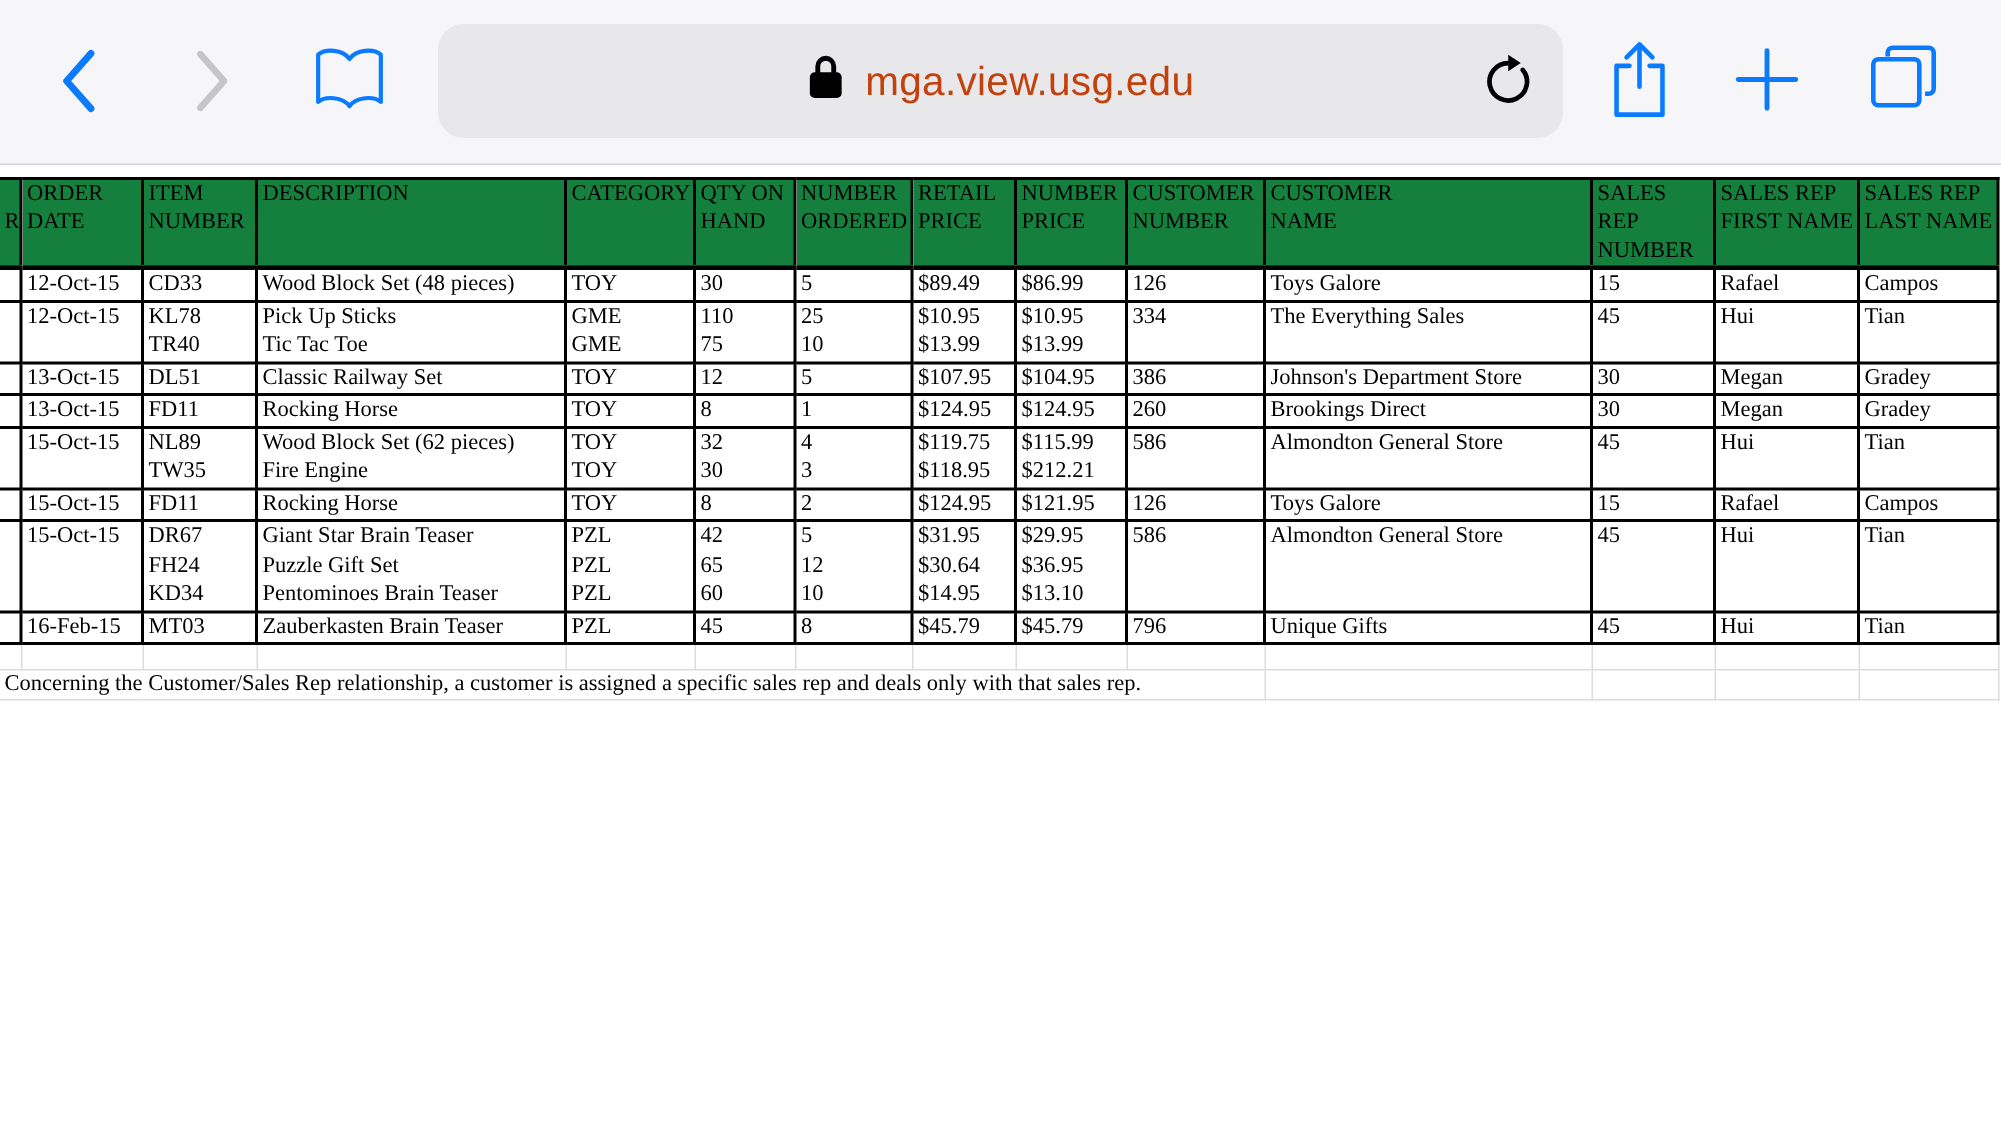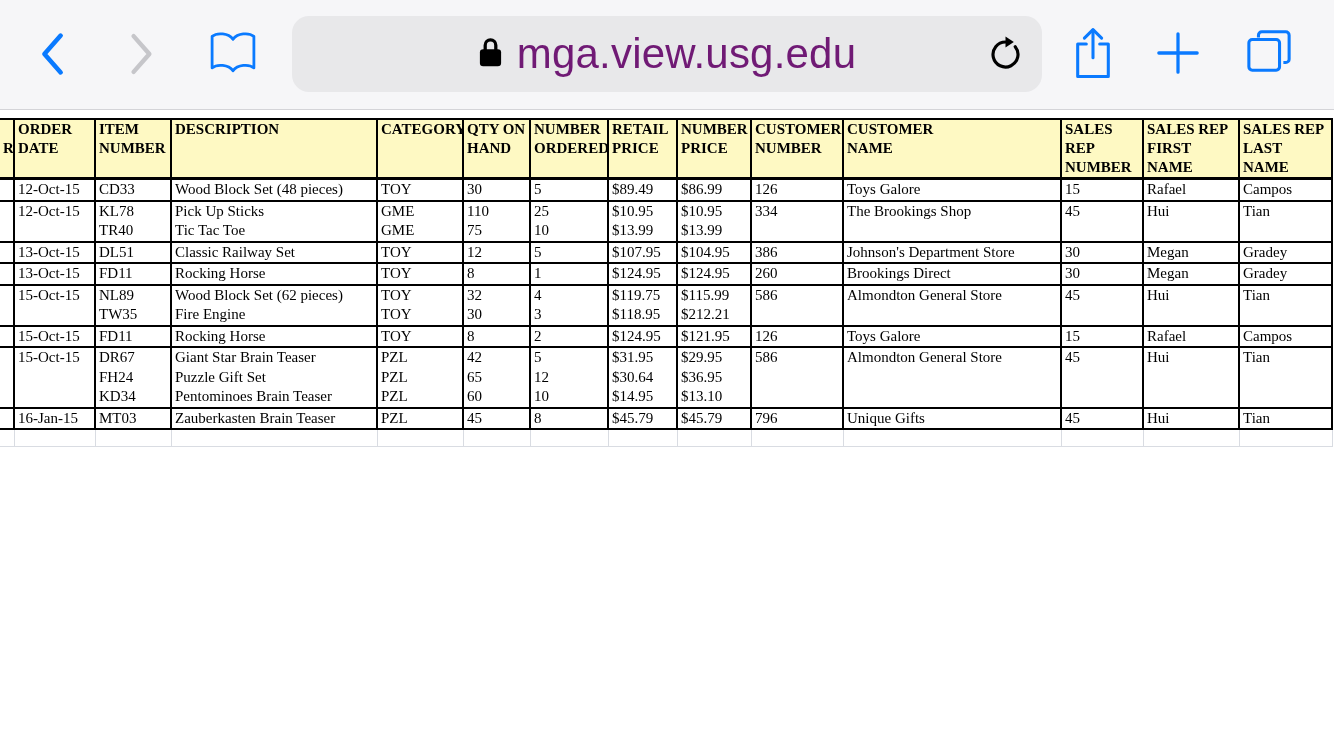--- a/index.html
+++ b/index.html
@@ -18,32 +18,32 @@
   .btn-forward { left:129px; top:33px; }
   .btn-book    { left:207px; top:29px; }
   .btn-share   { left:1071px;top:25px; }
   .btn-plus    { left:1155px;top:30px; }
   .btn-tabs    { left:1245px;top:28px; }
   .url-field {
     position:absolute; left:292px; top:16px; width:750px; height:76px;
     background:#e8e8ea; border-radius:17px;
     display:flex; align-items:center; justify-content:center; gap:14px;
   }
-  .url-text { font-size:42px; color:#701a75; letter-spacing:0.2px; }
+  .url-text { font-size:27px; color:#c2410c; letter-spacing:0.2px; }
   .btn-reload { position:absolute; right:18px; top:20px; }
   
   .sheet { position:absolute; left:0; top:118px; }
   table.grid {
     border-collapse:collapse; table-layout:fixed; width:1332px;
     font-family:"Liberation Serif","DejaVu Serif",serif; font-size:15px; color:#000;
   }
   table.grid th, table.grid td { vertical-align:top; text-align:left; padding:0 2px 0 3px; overflow:hidden; }
   thead th {
-    background:#fef9c3; border:2px solid #000; border-bottom:3px solid #000;
-    font-weight:bold; line-height:19px; height:58px; padding-top:1px;
+    background:#15803d; border:2px solid #000; border-bottom:3px solid #000;
+    font-weight:normal; line-height:19px; height:58px; padding-top:1px;
   }
   tbody td.dark { border:2px solid #000; line-height:19.5px; }
   th.c0, td.c0 { border-left:none !important; }
   tr.light td { border:1px solid #d9dce2; height:17px; line-height:16px; font-size:12px; }
   tr.note-row td { height:19px; line-height:19px; font-size:15px; }
   td.note-cell { overflow:visible; white-space:nowrap; }
   .note-text { white-space:nowrap; }
 </style>
 </head>
 <body>
@@ -277,21 +277,21 @@
               <div>$13.99</div>
             </td>
             <td class="dark c8">
               <div>$10.95</div>
               <div>$13.99</div>
             </td>
             <td class="dark c9">
               <div>334</div>
             </td>
             <td class="dark c10">
-              <div>The Brookings Shop</div>
+              <div>The Everything Sales</div>
             </td>
             <td class="dark c11">
               <div>45</div>
             </td>
             <td class="dark c12">
               <div>Hui</div>
             </td>
             <td class="dark c13">
               <div>Tian</div>
             </td>
@@ -535,21 +535,21 @@
             </td>
             <td class="dark c13">
               <div>Tian</div>
             </td>
           </tr>
           <tr>
             <td class="dark c0">
               <div>&nbsp;</div>
             </td>
             <td class="dark c1">
-              <div>16-Jan-15</div>
+              <div>16-Feb-15</div>
             </td>
             <td class="dark c2">
               <div>MT03</div>
             </td>
             <td class="dark c3">
               <div>Zauberkasten Brain Teaser</div>
             </td>
             <td class="dark c4">
               <div>PZL</div>
             </td>
@@ -590,17 +590,24 @@
             <td class="c5">&nbsp;</td>
             <td class="c6">&nbsp;</td>
             <td class="c7">&nbsp;</td>
             <td class="c8">&nbsp;</td>
             <td class="c9">&nbsp;</td>
             <td class="c10">&nbsp;</td>
             <td class="c11">&nbsp;</td>
             <td class="c12">&nbsp;</td>
             <td class="c13">&nbsp;</td>
           </tr>
+          <tr class="light note-row">
+            <td colspan="10" class="c0 note-cell"><span class="note-text">Concerning the Customer/Sales Rep relationship, a customer is assigned a specific sales rep and deals only with that sales rep.</span></td>
+            <td class="c10">&nbsp;</td>
+            <td class="c11">&nbsp;</td>
+            <td class="c12">&nbsp;</td>
+            <td class="c13">&nbsp;</td>
+          </tr>
         </tbody>
       </table>
   </div>
 
 </div>
 
 </body></html>

